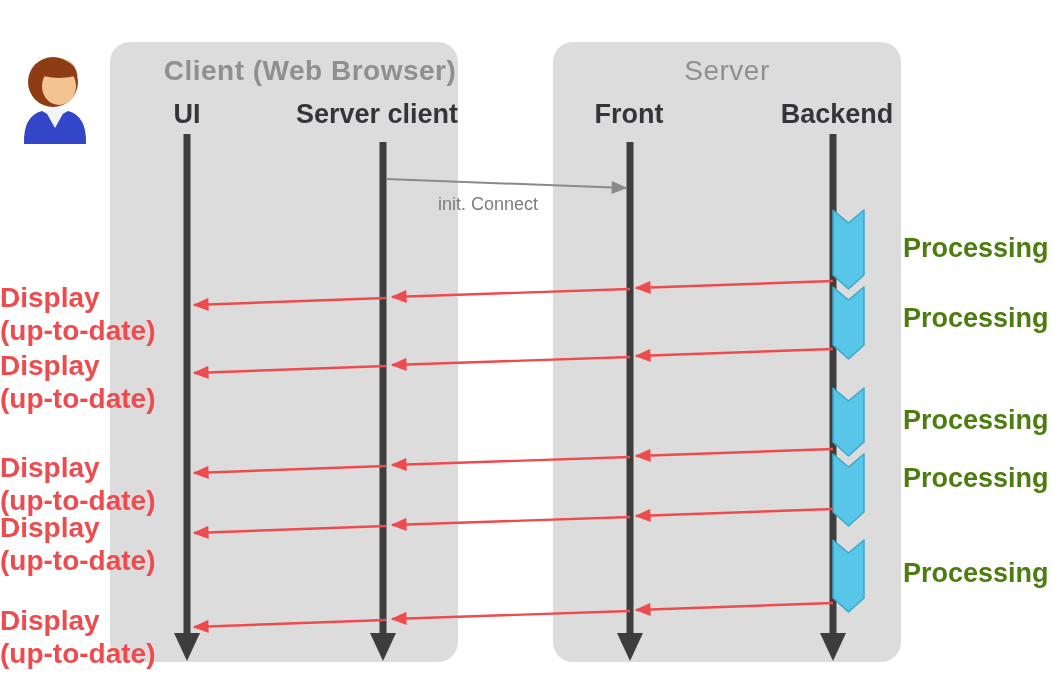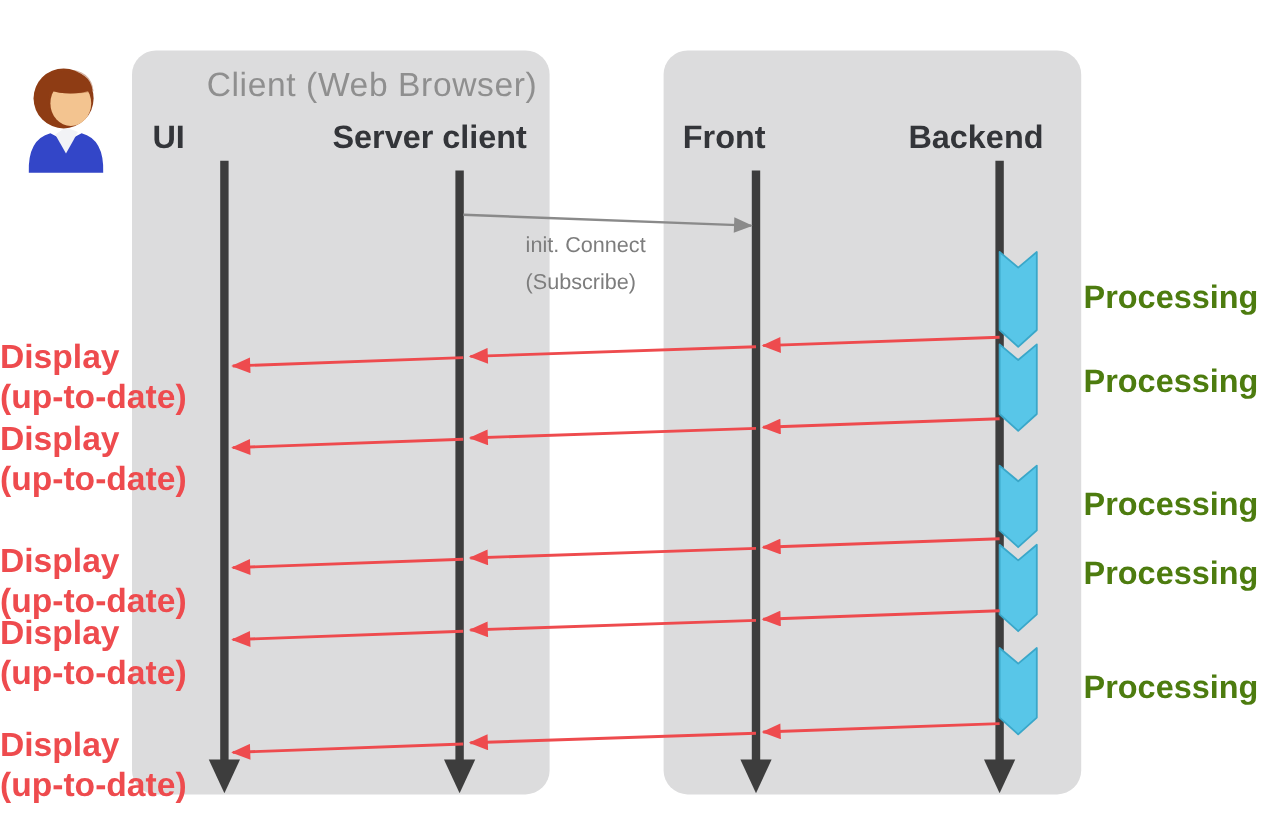--- a/index.html
+++ b/index.html
@@ -10,24 +10,24 @@
   .panel{
     position:absolute;top:42px;height:620px;width:348px;
     background:#dcdcdd;border-radius:20px;
   }
   .panel.client{left:110px;}
   .panel.server{left:553px;}
   .panel-title{
     position:absolute;top:54px;height:34px;line-height:34px;
     text-align:center;font-size:28px;color:#8f8f8f;letter-spacing:0.5px;
   }
-  .panel-title.client{left:110px;width:400px;}
+  .panel-title.client{left:110px;width:400px;font-weight:bold;}
   .panel-title.server{left:553px;width:348px;}
   .lifeline-label{
-    position:absolute;top:97px;height:34px;line-height:34px;
+    position:absolute;top:97px;height:34px;line-height:34px;text-align:center;
     font-size:27px;font-weight:700;color:#333539;
   }
   .ll-ui{left:127px;width:120px;}
   .ll-comet{left:277px;width:200px;}
   .ll-front{left:569px;width:120px;}
   .ll-backend{left:757px;width:160px;}
   .overlay{position:absolute;left:0;top:0;width:1052px;height:700px;}
   .init-label{
     position:absolute;left:438px;top:189px;font-size:18px;line-height:31px;
     color:#7d7d7d;white-space:nowrap;
@@ -54,20 +54,21 @@
     <circle cx="33" cy="28" r="25" fill="#8e3c14"></circle>
     <ellipse cx="39" cy="32" rx="17" ry="19" fill="#f3c490"></ellipse>
     <path d="M8,28 Q10,4 35,4 Q56,4 58,22 Q42,26 22,22 Q20,38 22,50 Q10,44 8,28 Z" fill="#93401564"></path>
     <path d="M9,26 Q12,5 35,5 Q55,6 57,21 Q38,27 21,21 L20,48 Q10,42 9,26 Z" fill="#8e3c14"></path>
   </svg>
 
   <div class="panel client"></div>
   <div class="panel server"></div>
 
   <div class="panel-title client">Client (Web Browser)</div>
+  <div class="panel-title server">Server</div>
 
   <div class="lifeline-label ll-ui">UI</div>
   <div class="lifeline-label ll-comet">Server client</div>
   <div class="lifeline-label ll-front">Front</div>
   <div class="lifeline-label ll-backend">Backend</div>
 
   <svg class="overlay" viewBox="0 0 1052 700">
     <defs>
       <marker id="redArrow" viewBox="0 0 12 10" refX="11" refY="5" markerWidth="7.5" markerHeight="5.5" orient="auto" markerUnits="strokeWidth">
         <path d="M0,0 L12,5 L0,10 Z" fill="#ee4b4e"></path>
@@ -124,21 +125,20 @@
       <g>
         <line x1="833" y1="603" x2="636" y2="610" marker-end="url(#redArrow)"></line>
         <line x1="630" y1="611" x2="392" y2="619" marker-end="url(#redArrow)"></line>
         <line x1="386" y1="620" x2="194" y2="627" marker-end="url(#redArrow)"></line>
       </g>
     </g>
   </svg>
 
   <div class="init-label">
     <div>init. Connect</div>
-    <div>(Subscribe)</div>
   </div>
 
   <div class="display-label dl-1">
     <div>Display</div>
     <div>(up-to-date)</div>
   </div>
   <div class="display-label dl-2">
     <div>Display</div>
     <div>(up-to-date)</div>
   </div>

